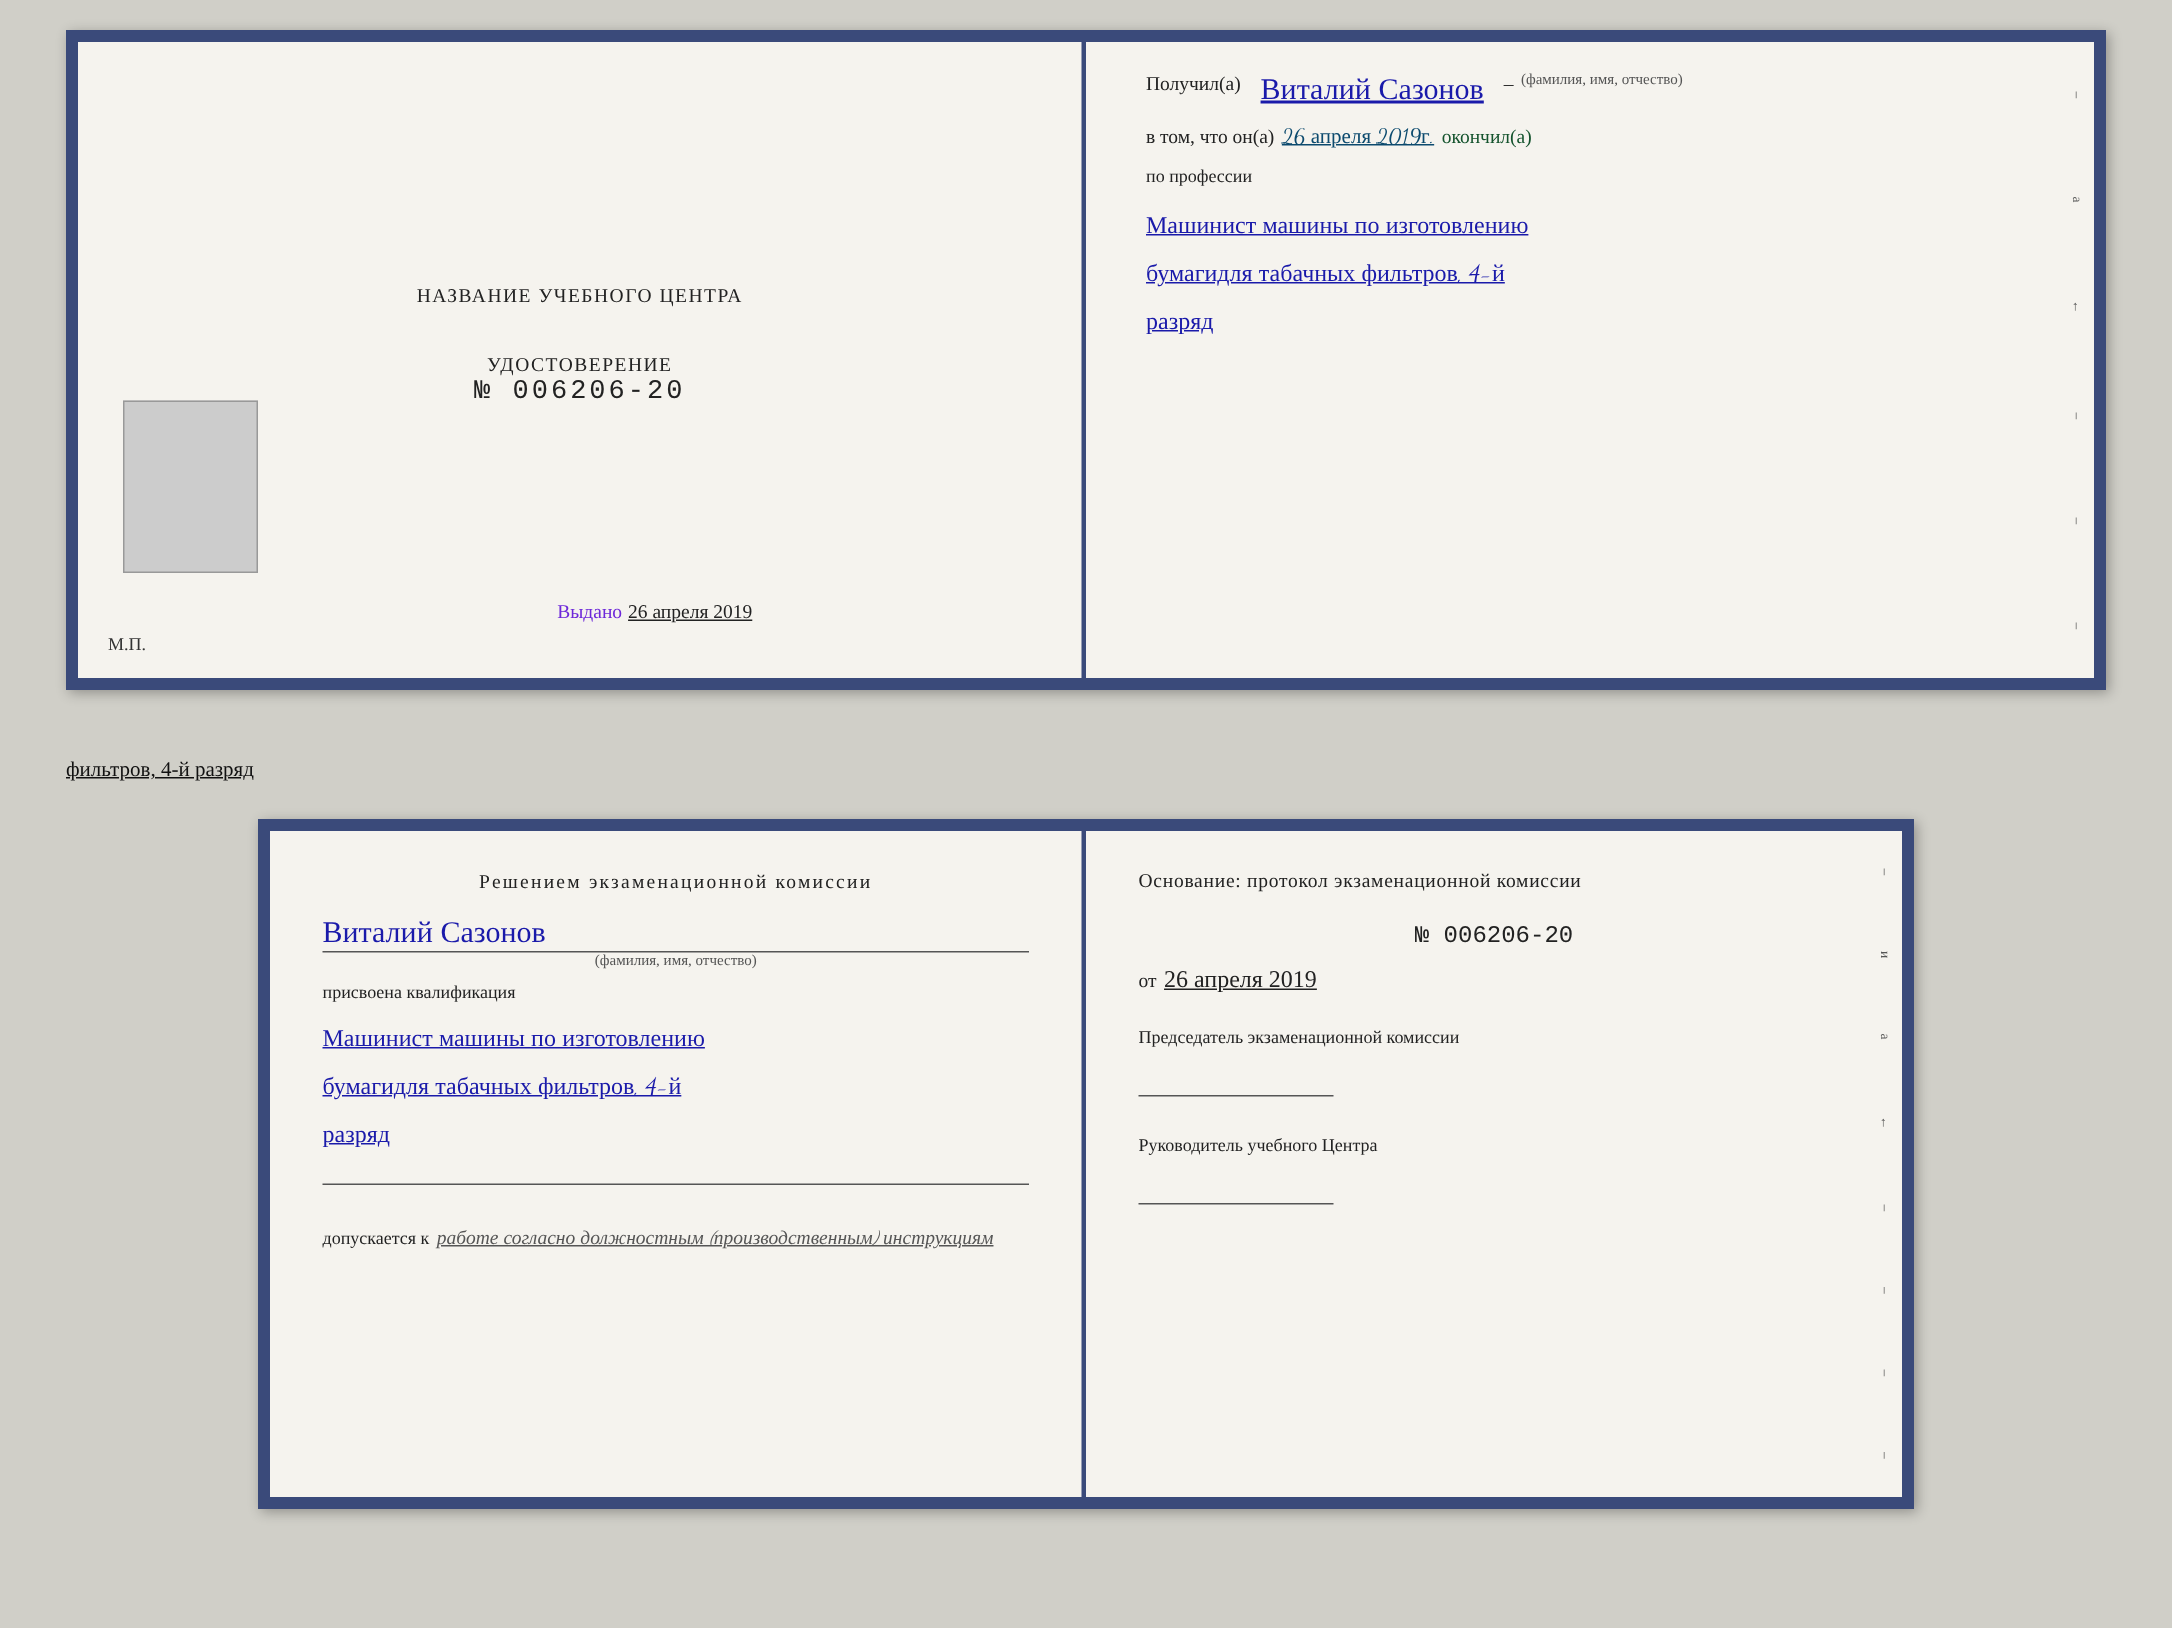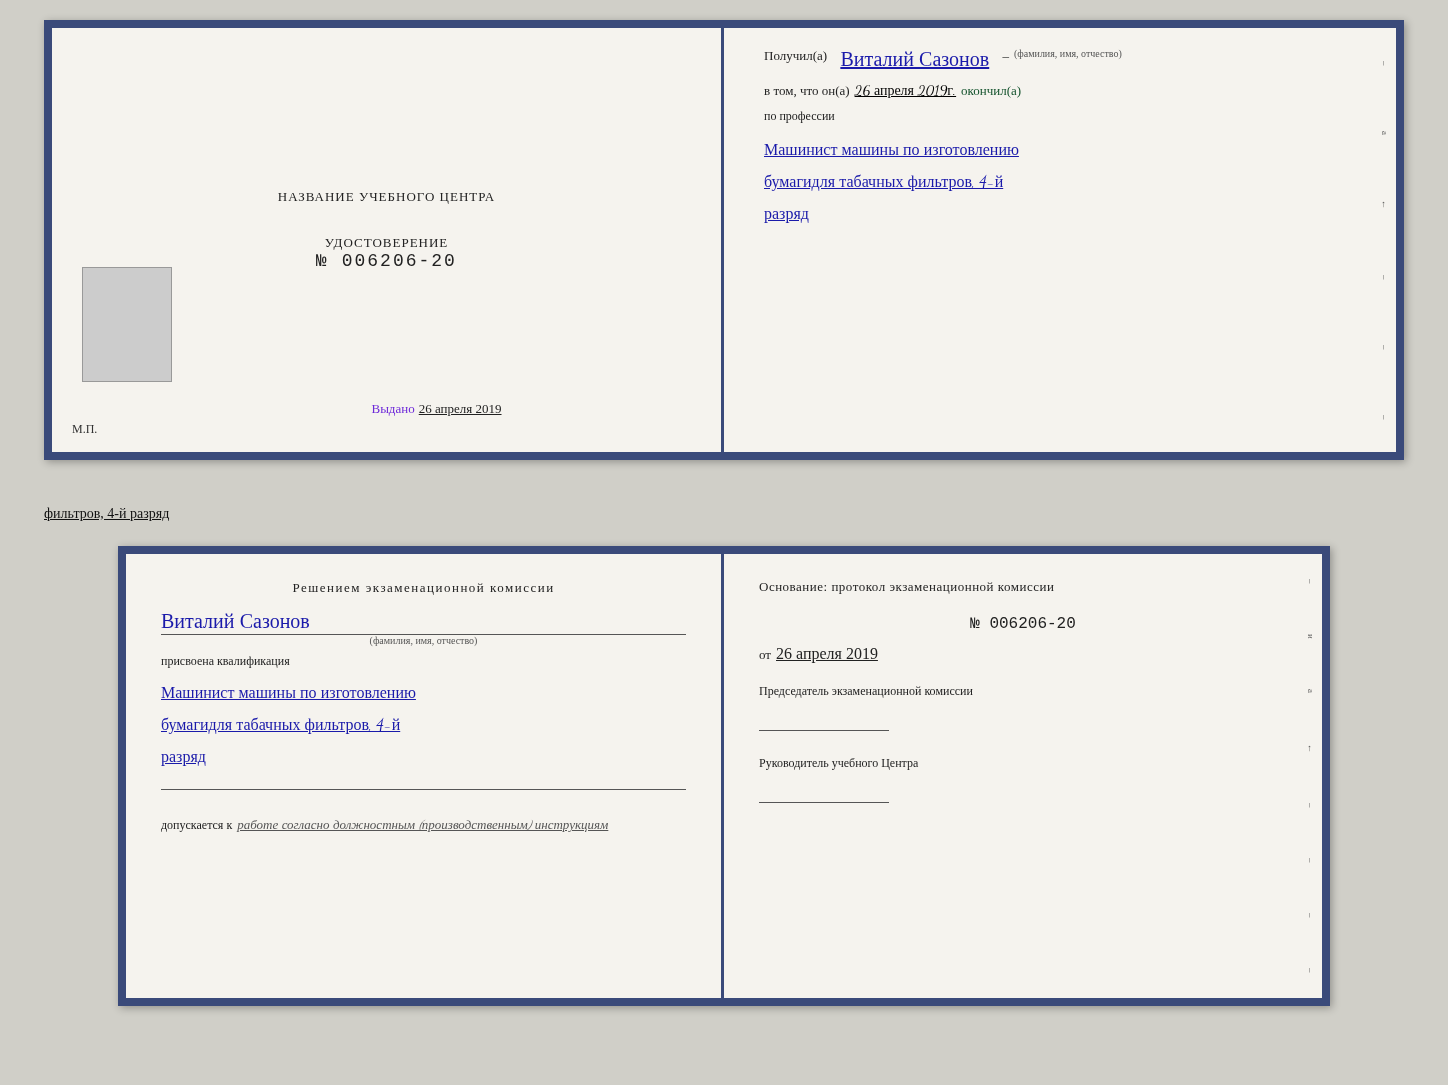--- a/index.html
+++ b/index.html
@@ -177,21 +177,21 @@
       line-height: 1.5;
       padding: 4px 0;
     }
     .meta-text-underline {
       text-decoration: underline;
       color: #111;
     }
 
     
     .certificate-bottom {
-      width: 1212px;
+      width: 1104px;
       height: 460px;
       background: #f5f3ee;
       border: 8px solid #3a4a7a;
       display: flex;
       position: relative;
       box-shadow: 2px 2px 8px rgba(0,0,0,0.3);
     }
 
     .cert-bottom-left {
       width: 50%;
@@ -321,21 +321,21 @@
     <div class="cert-right-row1">
       <span style="font-size:13px;color:#222;">Получил(а)</span>&nbsp;
       <span style="font-family:'Segoe Script','Dancing Script',cursive;font-size:20px;color:#1a1aaa;text-decoration:underline;">Виталий Сазонов</span>
       &nbsp;
       <span style="font-size:13px;color:#222;">–</span>
       <span style="font-size:10px;color:#555;display:block;">(фамилия, имя, отчество)</span>
     </div>
 
     <div class="cert-right-row2">
       <span style="font-size:13px;color:#222;">в том, что он(а)</span>
-      <span style="font-family:'Segoe Script','Dancing Script',cursive;font-size:14px;color:#000000;text-decoration:underline;text-align:center;">26 апреля 2019г.</span>
+      <span style="font-family:'Segoe Script','Dancing Script',cursive;font-size:14px;color:#0c4a6e;text-decoration:underline;text-align:center;">26 апреля 2019г.</span>
       <span style="font-size:13px;color:#14532d;">окончил(а)</span>
     </div>
 
 
     <div class="cert-profession-label">по профессии</div>
     <div style="font-family:'Segoe Script','Dancing Script',cursive;font-size:16px;color:#1a1aaa;text-decoration:underline;line-height:2;">
       <span>Машинист машины по изготовлению</span><br>
       <span>бумагидля табачных фильтров, 4-й</span><br>
       <span>разряд</span>
     </div>

